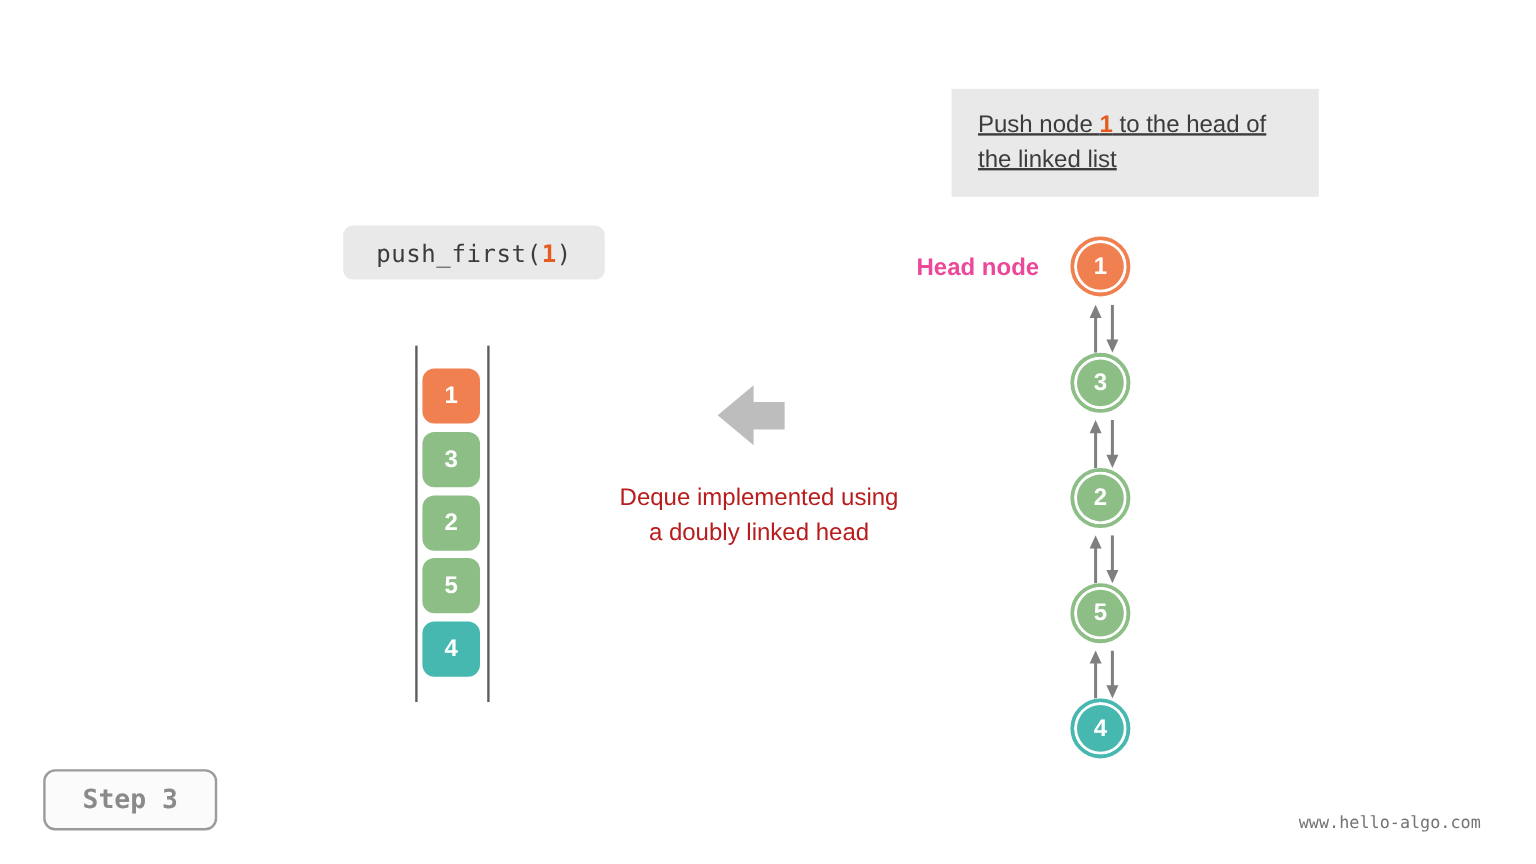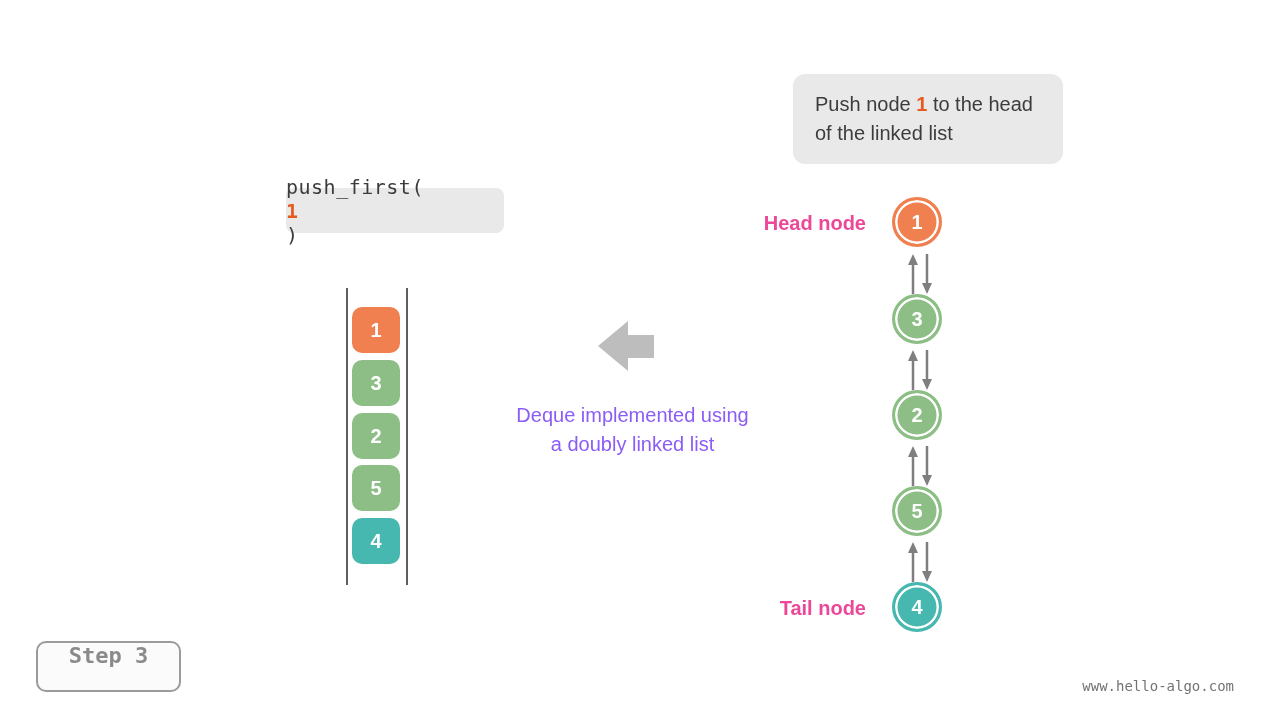--- a/index.html
+++ b/index.html
@@ -9,42 +9,42 @@
     width: 1280px;
     height: 720px;
     background: #ffffff;
     overflow: hidden;
     font-family: "Liberation Sans", sans-serif;
   }
   
   .note-box {
     position: absolute;
     left: 793px; top: 74px;
-    width: 270px; height: 90px;
+    width: 306px; height: 90px;
     background: #e9e9e9;
-    border-radius: 12px;
+    border-radius: 0;
     padding: 16px 20px 0 22px;
     font-size: 20px;
     line-height: 29px;
     color: #3c3c3c;
+    text-decoration: underline;
   }
   .note-box .hl { font-weight: bold; }
   
   .code-box {
     position: absolute;
     left: 286px; top: 188px;
     width: 218px; height: 45px;
     background: #e9e9e9;
     border-radius: 8px;
-    display: flex; align-items: flex-start; justify-content: center;
+    display: flex; align-items: center; justify-content: center;
     font-family: "DejaVu Sans Mono", monospace;
     font-size: 20px;
     color: #3c3c3c;
     letter-spacing: 0.5px;
-    flex-direction: column;
   }
   .code-box .hl { font-weight: bold; }
   
   .wall {
     position: absolute;
     width: 2px; height: 297px; top: 288px;
     background: #5f5f5f;
   }
   .wall.left  { left: 346px; }
   .wall.right { left: 406px; }
@@ -60,21 +60,21 @@
   }
   
   .big-arrow { position: absolute; left: 598px; top: 318px; }
   .caption {
     position: absolute;
     left: 460px; top: 401px;
     width: 345px;
     text-align: center;
     font-size: 20px;
     line-height: 29px;
-    color: #8b5cf6;
+    color: #b91c1c;
   }
   
   .node {
     position: absolute;
     left: 892px;
     width: 50px; height: 50px;
     border: 3px solid #888;
     border-radius: 50%;
     box-shadow: inset 0 0 0 2.5px #ffffff;
     display: flex; align-items: center; justify-content: center;
@@ -93,21 +93,21 @@
     color: #ec4899;
   }
   
   .step-box {
     position: absolute;
     left: 36px; top: 641px;
     width: 145px; height: 51px;
     background: #fbfbfb;
     border: 2px solid #9b9b9b;
     border-radius: 10px;
-    display: flex; justify-content: center;
+    display: flex; align-items: center; justify-content: center;
     font-family: "DejaVu Sans Mono", monospace;
     font-size: 22px;
     font-weight: bold;
     color: #8a8a8a;
   }
   
   .watermark {
     position: absolute;
     right: 46px; top: 678px;
     font-family: "DejaVu Sans Mono", monospace;
@@ -138,25 +138,24 @@
   <div class="sq" style="top: 413px; background: rgb(140, 190, 134);">2</div>
   <div class="sq" style="top: 465px; background: rgb(140, 190, 134);">5</div>
   <div class="sq" style="top: 518px; background: rgb(70, 184, 176);">4</div>
 
   <svg class="big-arrow" width="56" height="57" viewBox="0 0 56 57">
     <polygon points="0,28 30,3 30,17 56,17 56,40 30,40 30,53" fill="#bdbdbd"></polygon>
   </svg>
 
   <div class="caption">
     <div>Deque implemented using</div>
-    <div>a doubly linked list</div>
+    <div>a doubly linked head</div>
   </div>
 
   <div class="side-label" style="top:212px">Head node</div>
-  <div class="side-label" style="top:597px">Tail node</div>
 
   <div class="node" style="top: 197px; background: rgb(240, 128, 79); border-color: rgb(240, 128, 79);">1</div>
   <div class="node" style="top: 294px; background: rgb(140, 190, 134); border-color: rgb(140, 190, 134);">3</div>
   <div class="node" style="top: 390px; background: rgb(140, 190, 134); border-color: rgb(140, 190, 134);">2</div>
   <div class="node" style="top: 486px; background: rgb(140, 190, 134); border-color: rgb(140, 190, 134);">5</div>
   <div class="node" style="top: 582px; background: rgb(70, 184, 176); border-color: rgb(70, 184, 176);">4</div>
 
   <svg class="link-arrows" style="top:254px" width="26" height="40" viewBox="0 0 26 40">
     <line x1="6" y1="40" x2="6" y2="9" stroke="#7f7f7f" stroke-width="2.5"></line>
     <polygon points="6,0 1,11 11,11" fill="#7f7f7f"></polygon>

